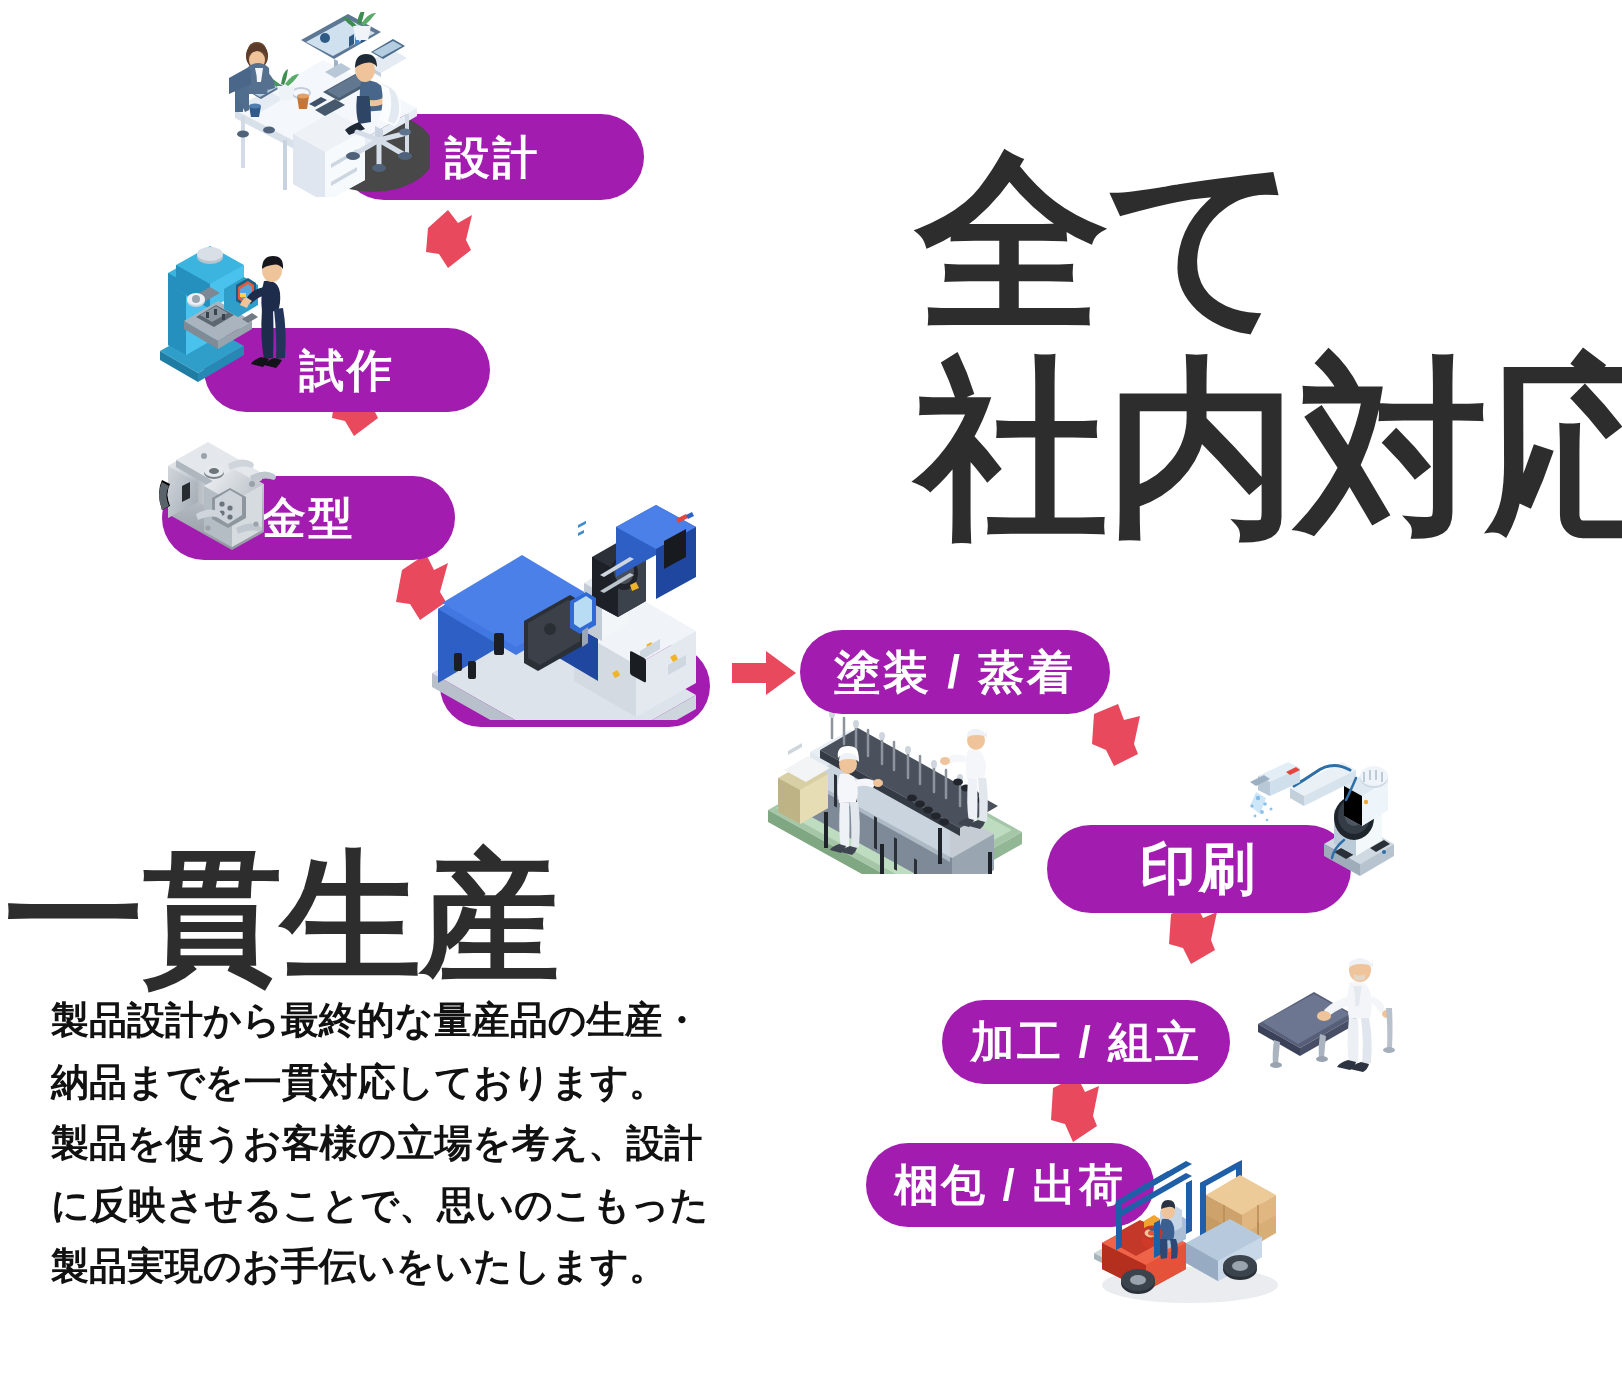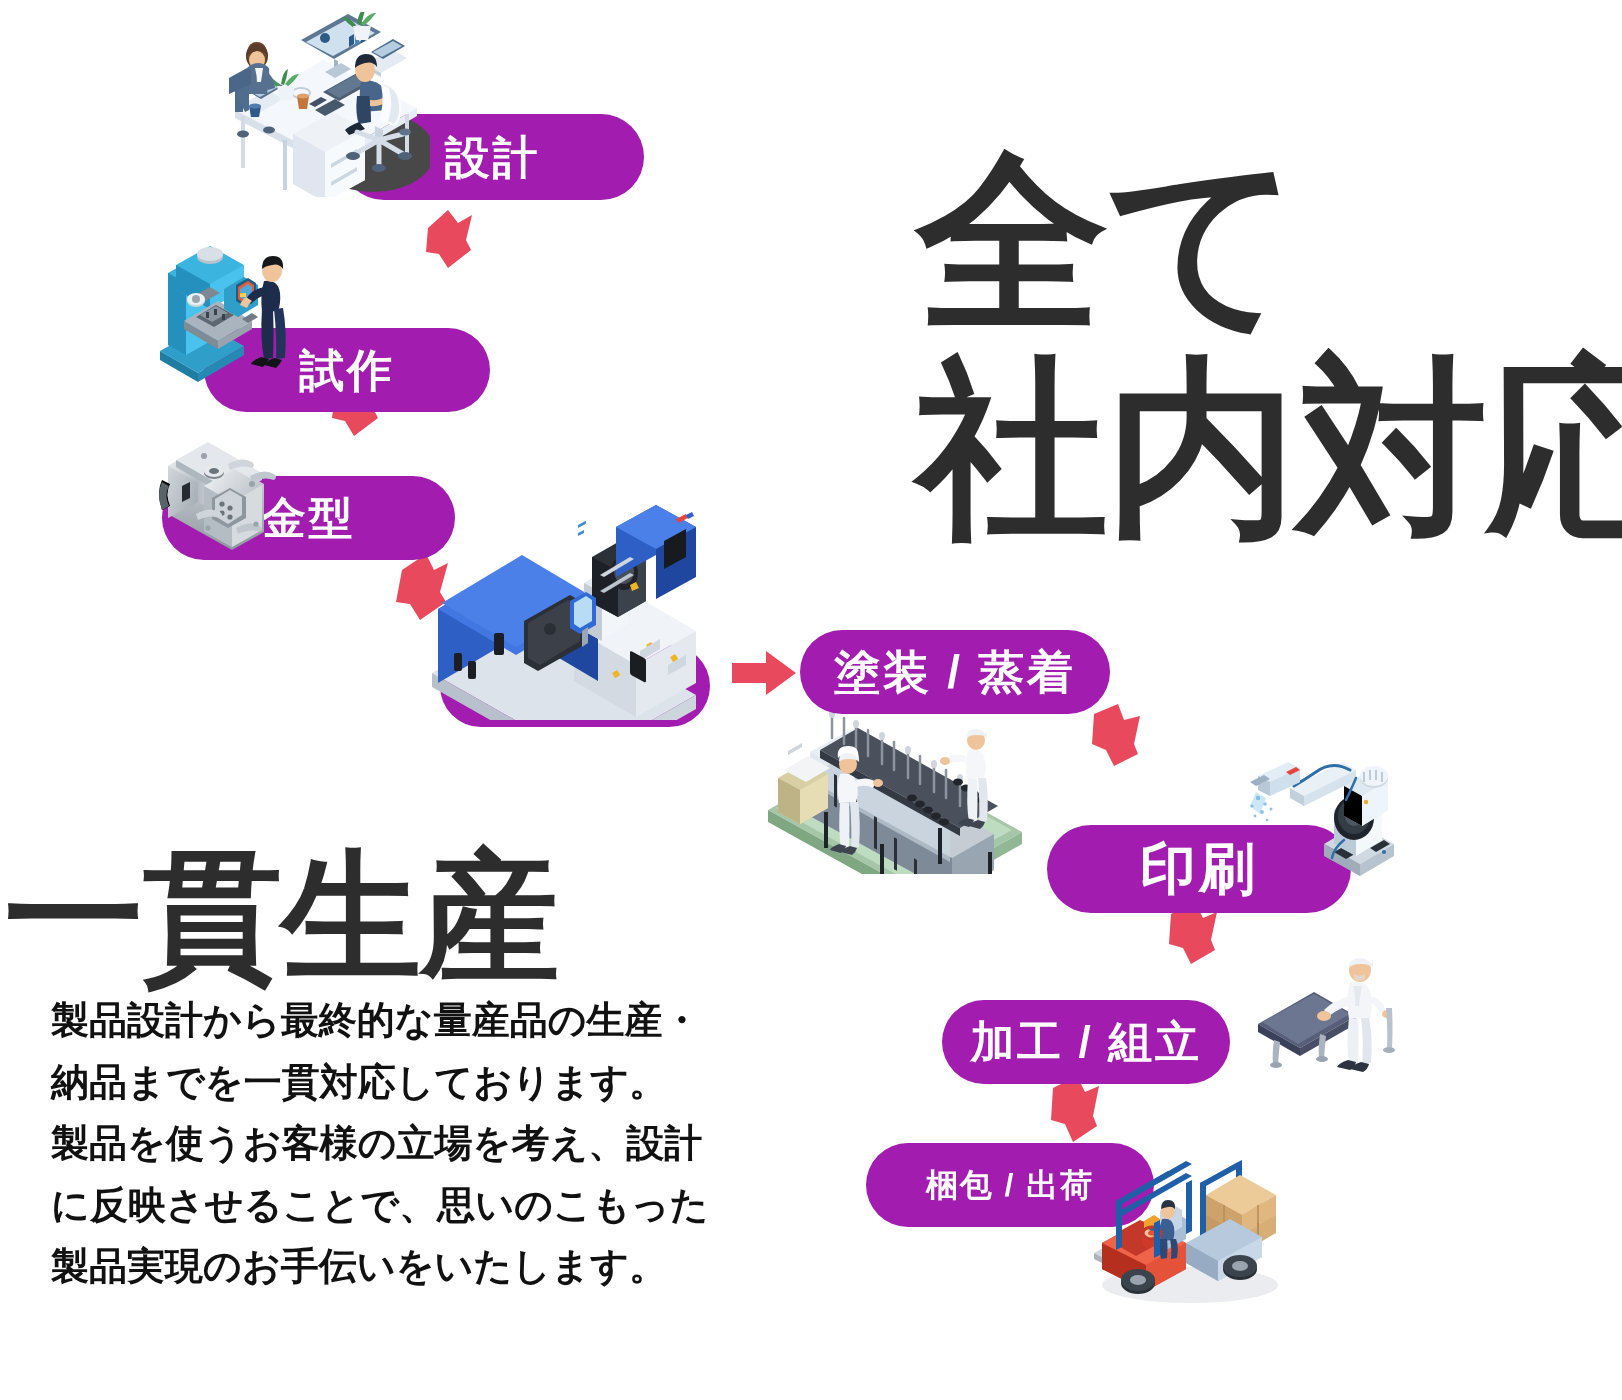--- a/index.html
+++ b/index.html
@@ -665,21 +665,21 @@
 
       <ellipse cx="48" cy="148" rx="17" ry="11" fill="#2a3038"></ellipse>
       <ellipse cx="48" cy="145" rx="17" ry="11" fill="#3b434d"></ellipse>
       <ellipse cx="48" cy="145" rx="8" ry="5" fill="#9aa4ae"></ellipse>
       <ellipse cx="150" cy="134" rx="17" ry="11" fill="#2a3038"></ellipse>
       <ellipse cx="150" cy="131" rx="17" ry="11" fill="#3b434d"></ellipse>
       <ellipse cx="150" cy="131" rx="8" ry="5" fill="#9aa4ae"></ellipse>
     </svg>
   </div>
 
-  <div class="pill" style="left:866px; top:1143px; width:288px; height:84px; font-size:32px;">
+  <div class="pill" style="left:866px; top:1143px; width:288px; height:84px; font-size:44px;">
     <span class="pill-label">梱包 / 出荷</span>
   </div>
 
   <div class="headline" style="left:916px; top:152px; font-size:192px;">全て</div>
 
   <div class="headline" style="left:916px; top:358px; font-size:192px;">社内対応</div>
 
   <div class="headline" style="left:4px; top:850px; font-size:140px;">一貫生産</div>
 
   <div class="body-copy" style="left:6px; top:990px; font-size:38px;">

